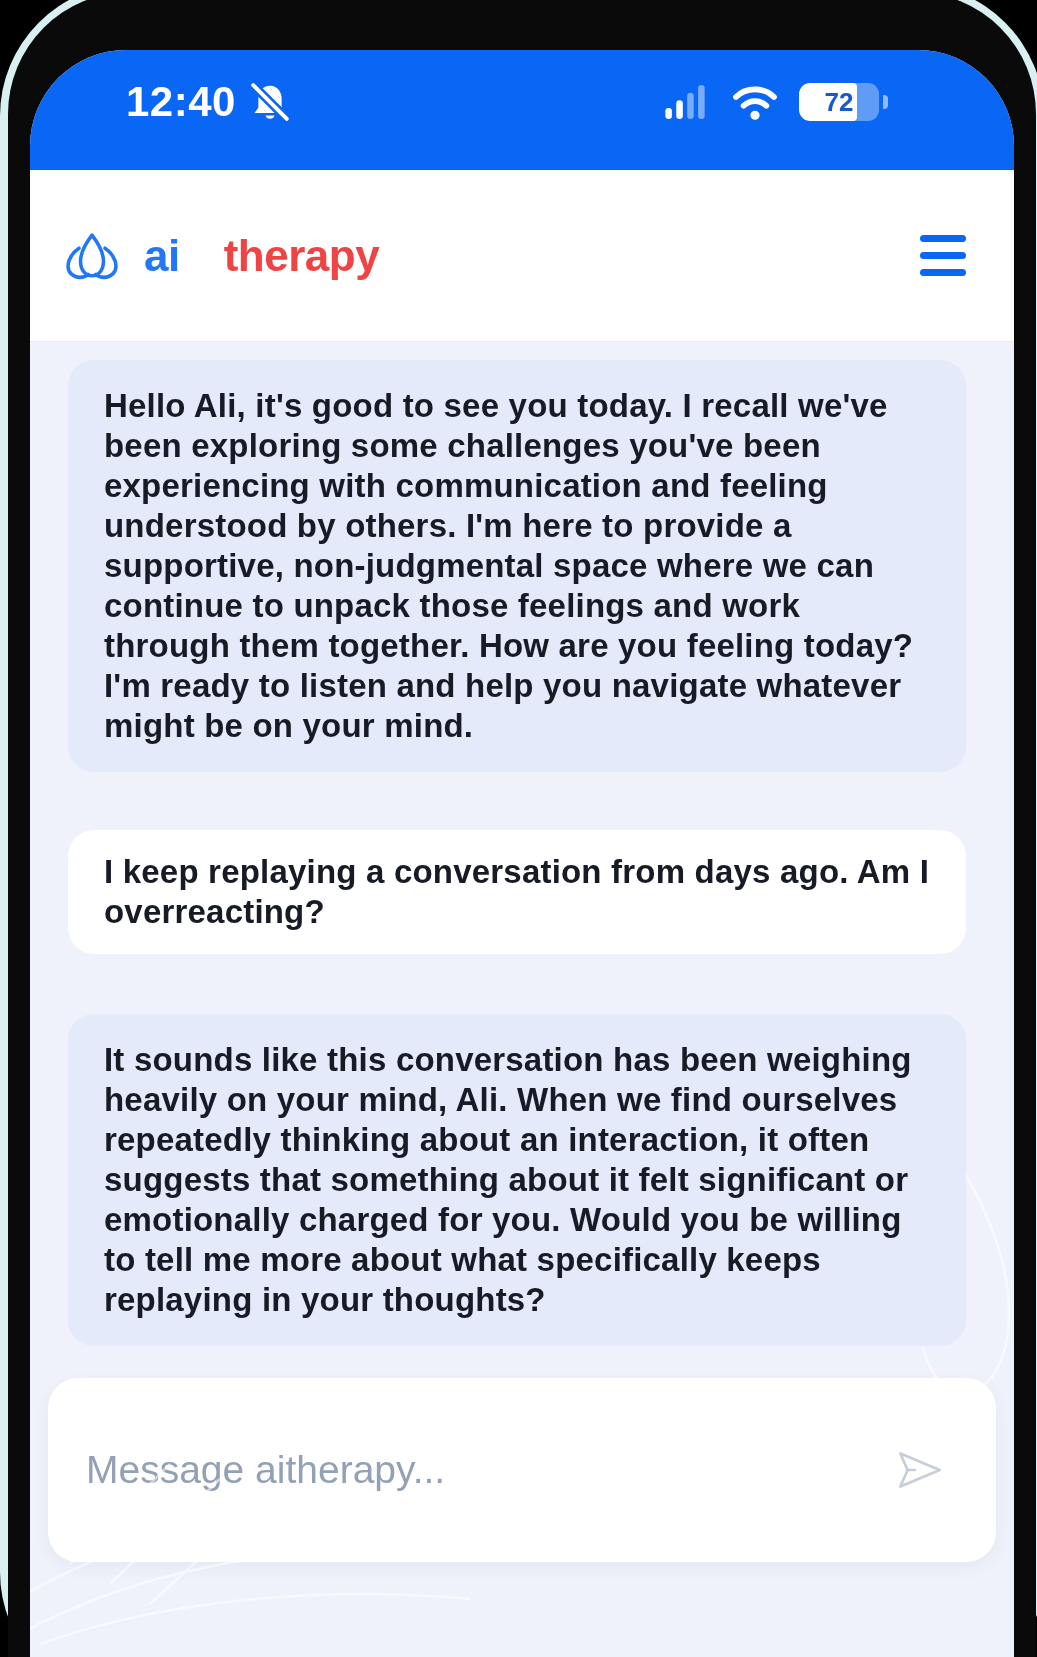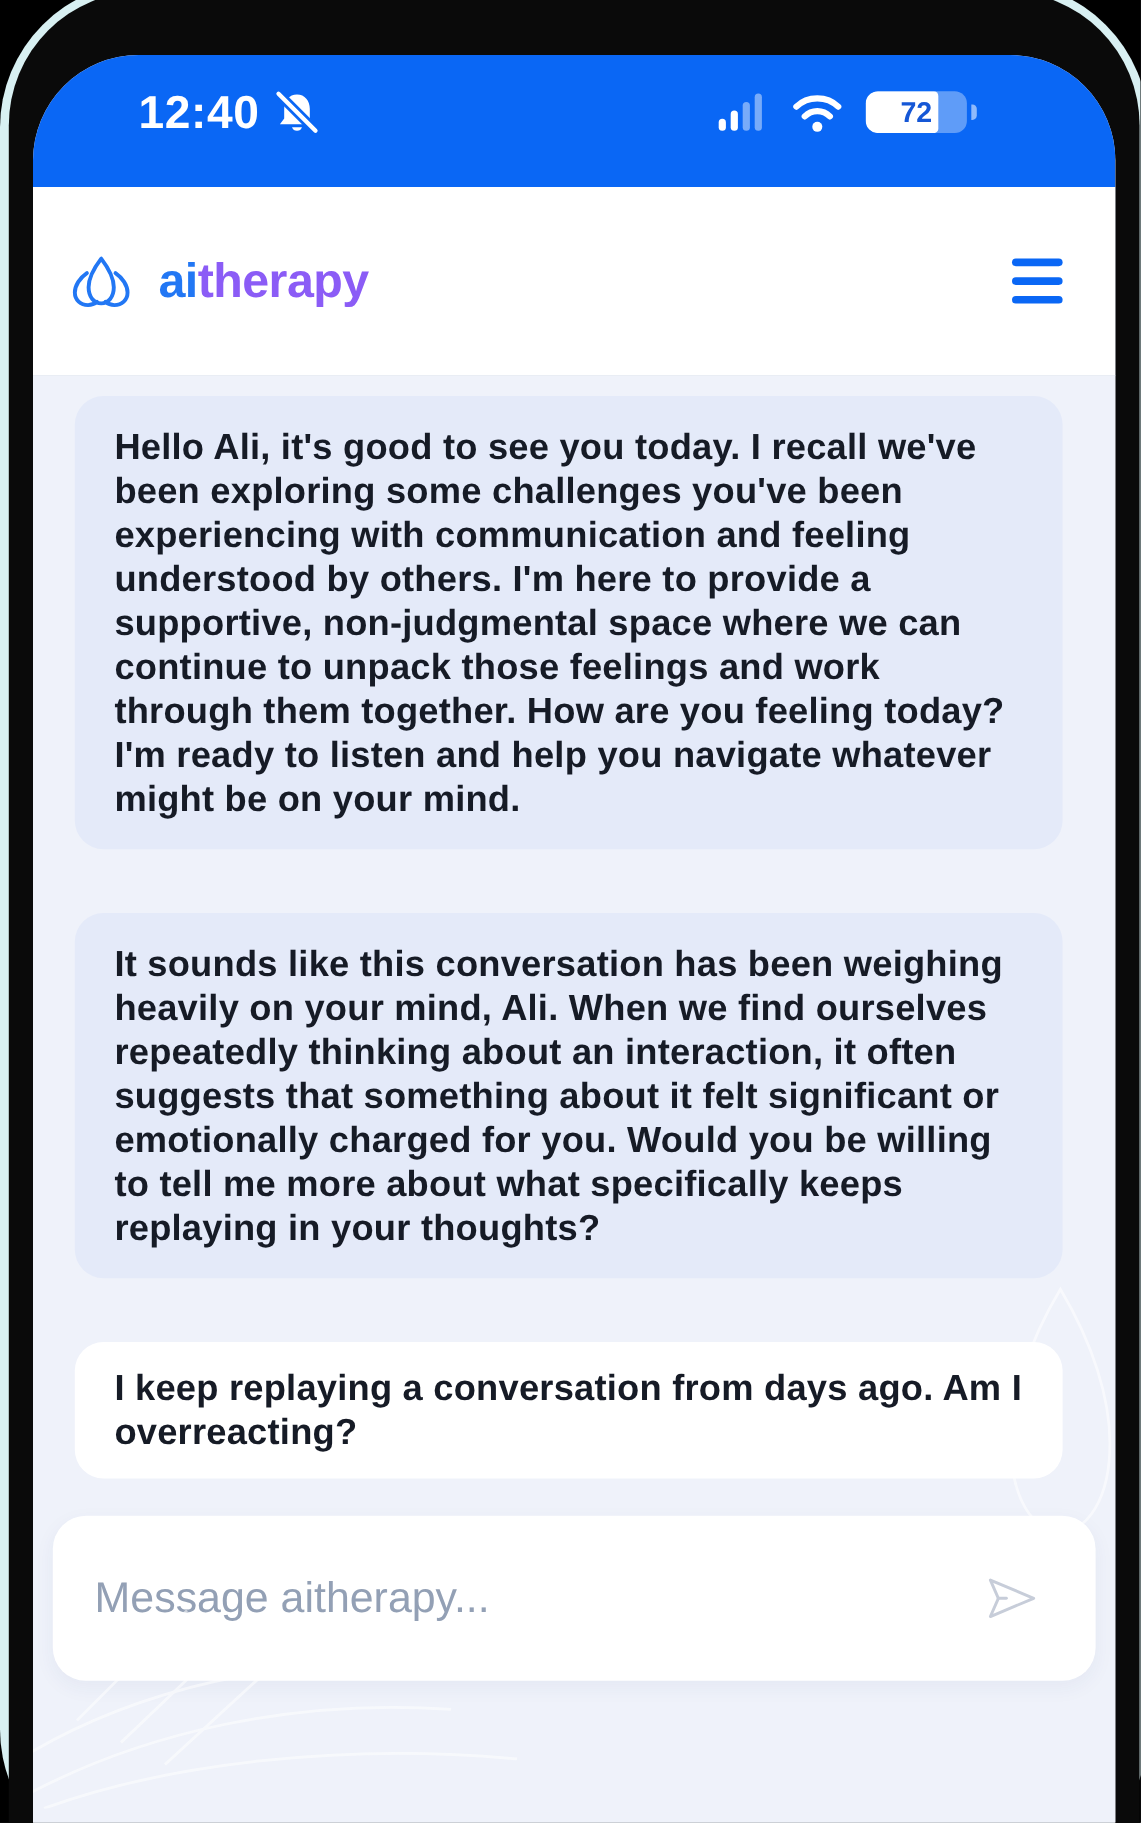--- a/index.html
+++ b/index.html
@@ -29,51 +29,51 @@
   .screen{position:absolute;left:22px;right:22px;top:58px;bottom:0;
     background:var(--chat-bg);border-radius:96px 96px 0 0;overflow:hidden;
     display:flex;flex-direction:column;}
 
   
   .status-bar{height:120px;flex:0 0 auto;background:var(--status-bar-bg);
     display:flex;align-items:center;padding:0 126px 16px 96px;color:#fff;}
   .status-left{display:flex;align-items:center;gap:12px;}
   .status-time{font-size:42px;font-weight:700;letter-spacing:.5px;}
   .status-right{margin-left:auto;display:flex;align-items:center;gap:20px;}
-  .battery{position:relative;width:92px;height:38px;border-radius:11px;
+  .battery{position:relative;width:80px;height:38px;border-radius:11px;
     background:rgba(255,255,255,.35);overflow:hidden;}
   .battery-fill{position:absolute;left:0;top:0;bottom:0;background:#fff;
     border-radius:11px 4px 4px 11px;}
   .battery-num{position:absolute;inset:0;display:flex;align-items:center;justify-content:center;
     font-size:26px;font-weight:700;color:#1557D6;}
   .battery-cap{width:5px;height:14px;background:rgba(255,255,255,.55);
     border-radius:0 4px 4px 0;margin-left:-16px;}
 
   
   .app-header{height:172px;flex:0 0 auto;background:var(--header-bg);
     display:flex;align-items:center;padding:0 42px 0 34px;border-bottom:1px solid #E7EBF3;}
   .brand{display:flex;align-items:center;gap:24px;}
   .brand-text{font-size:44px;font-weight:800;letter-spacing:-.5px;}
   .brand-ai{color:var(--logo-blue);margin-top:20px;}
-  .brand-therapy{color:#8b5cf6;}
+  .brand-therapy{color:#ef4444;margin-left:44px;}
   .menu-btn{margin-left:auto;background:none;border:none;cursor:pointer;
     display:flex;flex-direction:column;gap:10px;padding:6px;}
   .menu-btn span{display:block;width:46px;height:7px;border-radius:4px;background:var(--accent);}
 
   
   .chat{flex:1 1 auto;position:relative;background:var(--chat-bg);
     padding:18px 48px 0 38px;overflow:hidden;display:flex;flex-direction:column;}
   .watermark{position:absolute;pointer-events:none;opacity:.55;}
   .bubble{border-radius:26px;padding:26px 36px;font-size:33px;line-height:40px;
     color:var(--text);letter-spacing:.2px;position:relative;font-weight:bold;}
   .bubble.ai{background:var(--ai-bubble-bg);margin:0 0 58px 0;}
   .bubble.user{background:var(--user-bubble-bg);margin:0 0 60px 0;padding:22px 36px;}
 
   
-  .composer{flex:0 0 auto;margin:-26px -30px 0 -20px;height:150px;background:#fff;
+  .composer{flex:0 0 auto;margin:-26px -30px 0 -20px;height:184px;background:#fff;
     border-radius:30px;display:flex;align-items:center;padding:0 44px 0 38px;
     box-shadow:0 6px 18px rgba(30,60,120,.05);}
   .composer input{flex:1;border:none;outline:none;background:transparent;
     font-family:"Liberation Sans", sans-serif;font-size:39px;color:var(--text);}
   .composer input::placeholder{color:var(--placeholder);}
   .send-btn{background:none;border:none;cursor:pointer;display:flex;align-items:center;
     padding:4px;margin-left:16px;}
 </style>
 </head>
 <body>
@@ -145,22 +145,22 @@
             <g stroke="#fff" stroke-width="2.5" fill="none">
               <path d="M10 210 C120 150 260 120 400 130"></path>
               <path d="M0 180 C110 110 250 80 390 90"></path>
               <path d="M30 220 C140 180 300 160 460 175"></path>
               <path d="M60 140 L160 40 M100 160 L210 55 M140 180 L260 70"></path>
             </g>
           </svg>
 
           <div>
               <div class="bubble ai">Hello Ali, it's good to see you today. I recall we've been exploring some challenges you've been experiencing with communication and feeling understood by others. I'm here to provide a supportive, non-judgmental space where we can continue to unpack those feelings and work through them together. How are you feeling today? I'm ready to listen and help you navigate whatever might be on your mind.</div>
+              <div class="bubble user">I keep replaying a conversation from days ago. Am I overreacting?</div>
               <div class="bubble ai">It sounds like this conversation has been weighing heavily on your mind, Ali. When we find ourselves repeatedly thinking about an interaction, it often suggests that something about it felt significant or emotionally charged for you. Would you be willing to tell me more about what specifically keeps replaying in your thoughts?</div>
-              <div class="bubble user">I keep replaying a conversation from days ago. Am I overreacting?</div>
             </div>
 
           <div class="composer">
             <input type="text" value="" placeholder="Message aitherapy..." style="">
             <button class="send-btn">
               <span style="display:flex;">
                 <svg width="58" height="58" viewBox="0 0 56 56">
                   <path d="M10 12 L48 28 L10 44 L17 28 Z" fill="none" stroke="#C7CDD9" stroke-width="2.6" stroke-linejoin="round"></path>
                   <line x1="17" y1="28" x2="24" y2="28" stroke="#C7CDD9" stroke-width="2.6" stroke-linecap="round"></line>
                 </svg>

